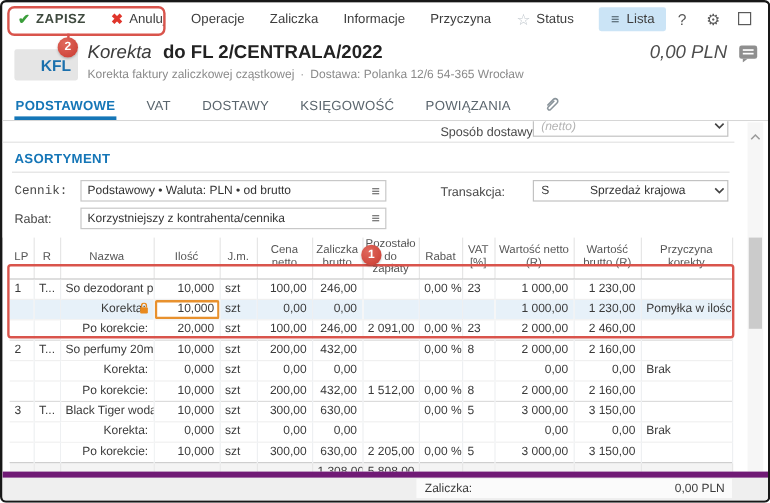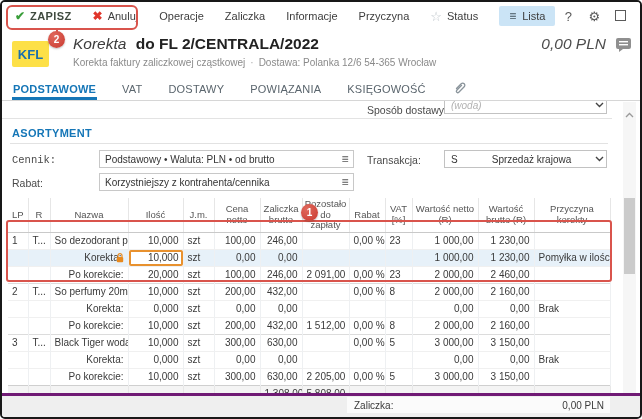--- a/index.html
+++ b/index.html
@@ -18,21 +18,21 @@
   .maxbox{width:9px;height:9px;border:1.4px solid #5a5a5a;display:inline-block;}
   .closex{font-size:15px;}
   
   .anno-box-save{position:absolute;left:4px;top:3px;width:128px;height:21px;border:2px solid #d9544c;border-radius:6px;pointer-events:none;z-index:20;}
   .anno-tail{position:absolute;left:54px;top:26px;width:2px;height:5px;background:#d9544c;z-index:20;}
   .anno-circle{position:absolute;width:17px;height:17px;border-radius:50%;background:radial-gradient(circle at 35% 30%,#e0695d,#c9392f);color:#fff;font-size:10px;font-weight:700;display:flex;align-items:center;justify-content:center;z-index:21;box-shadow:0 1px 2px rgba(0,0,0,.25);}
   .anno-c2{left:46px;top:29px;}
   .anno-c1{left:299px;top:202px;}
   
   .titlebar{position:absolute;top:28px;left:0;right:0;height:48px;background:#fff;}
-  .kfl-badge{position:absolute;left:10px;top:11px;width:37px;height:26px;background:#fde047;color:#1b70ad;font-weight:700;font-size:13px;display:flex;align-items:center;justify-content:center;border-radius:2px;}
+  .kfl-badge{position:absolute;left:10px;top:11px;width:37px;height:26px;background:#e5e5e5;color:#1b70ad;font-weight:700;font-size:13px;display:flex;align-items:center;justify-content:center;border-radius:2px;padding-left:16px;}
   .doc-title{position:absolute;left:71px;top:5px;font-size:15.5px;color:#222;white-space:nowrap;}
   .doc-title .it{font-style:italic;font-weight:400;color:#3c3c3c;margin-right:5px;}
   .doc-title .bd{font-weight:700;}
   .doc-sub{position:absolute;left:71px;top:27px;font-size:10px;color:#8a8a8a;white-space:nowrap;}
   .doc-sub .sep{margin:0 5px;color:#aaa;}
   .amount{position:absolute;right:34px;top:5px;font-size:15.5px;font-style:italic;color:#4d4d4d;}
   .statusline{position:absolute;right:34px;top:27px;font-size:10px;color:#8a8a8a;white-space:nowrap;}
   .statusline b{font-weight:400;color:#6f6f6f;margin-left:3px;}
   .statusline .sep{margin:0 5px;color:#aaa;}
   .chat-ico{position:absolute;right:8px;top:7px;}
@@ -45,21 +45,21 @@
   .formarea{position:absolute;top:99px;left:0;right:0;height:97px;overflow:hidden;background:#fff;}
   .row-sposob{position:absolute;left:0;right:28px;top:0;height:17px;border-bottom:1px solid #e3e3e3;}
   .lbl{font-size:10.5px;color:#4a4a4a;}
   .sposob-lbl{position:absolute;left:365px;top:3px;}
   .sposob-box{position:absolute;left:442px;top:-5px;width:163px;height:18px;border:1px solid #c2c2c2;background:#fff;box-sizing:border-box;display:flex;align-items:center;}
   .sposob-box .ph{flex:1;font-size:10px;font-style:italic;color:#b3b3b3;padding-left:6px;}
   .section-title{position:absolute;left:10px;top:26px;font-size:11px;font-weight:700;color:#1576b7;letter-spacing:.3px;}
   .section-hr{position:absolute;left:8px;right:32px;top:42px;height:1px;background:#e2e2e2;}
   .cennik-lbl{position:absolute;left:10px;top:53px;font-family:Liberation Mono, monospace;}
   .rabat-lbl{position:absolute;left:10px;top:76px;}
-  .field-box{position:absolute;left:65px;width:255px;height:18px;border:1px solid #c8c8c8;background:#fff;box-sizing:border-box;display:flex;align-items:center;font-size:10px;color:#333;margin-left:32px;}
+  .field-box{position:absolute;left:65px;width:255px;height:18px;border:1px solid #c8c8c8;background:#fff;box-sizing:border-box;display:flex;align-items:center;font-size:10px;color:#333;}
   .field-box .txt{flex:1;padding-left:5px;white-space:nowrap;overflow:hidden;}
   .field-box .menu-ico{width:16px;color:#555;font-size:12px;text-align:center;}
   .box-cennik{top:49px;}
   .box-rabat{top:72px;}
   .trans-lbl{position:absolute;left:365px;top:53px;}
   .trans-box{position:absolute;left:442px;top:49px;width:163px;height:18px;border:1px solid #c2c2c2;background:#fff;box-sizing:border-box;display:flex;align-items:center;font-size:10px;color:#333;}
   .trans-box .code{padding-left:6px;width:20px;}
   .trans-box .val{flex:1;text-align:center;}
   .chev{width:14px;display:flex;justify-content:center;align-items:center;}
   
@@ -77,21 +77,21 @@
   td.focus-cell{box-shadow:inset 0 0 0 2px #e8912e;background:#fff !important;border-radius:2px;}
   .lock-ico{margin-left:-6px;vertical-align:-2px;position:relative;z-index:2;}
   table.grid tfoot td{background:#f4f4f4;border-top:1px solid #cfcfcf;border-right:1px solid #e7e7e7;height:15px;}
   
   .anno-rowbox{position:absolute;left:4px;top:218px;width:602px;height:58px;border:2px solid #d9544c;border-radius:3px;pointer-events:none;z-index:10;}
   
   .vscroll{position:absolute;right:4px;top:100px;width:13px;height:291px;background:#f6f6f6;}
   .vscroll .arr{position:absolute;top:2px;left:0;width:13px;text-align:center;color:#9a9a9a;}
   .vscroll .thumb{position:absolute;left:1px;top:96px;width:11px;height:76px;background:#cbcbcb;}
   
-  .footer{position:absolute;left:0;right:0;bottom:0;top:391px;background:#efefef;border-top:3px solid #701a75;}
+  .footer{position:absolute;left:0;right:0;bottom:0;top:391px;background:#efefef;border-top:5px solid #701a75;}
   .zaliczka-strip{position:absolute;left:345px;width:263px;top:1px;height:16px;background:#fbfbfb;display:flex;align-items:center;font-size:10px;color:#3a3a3a;}
   .zaliczka-strip .zl{padding-left:7px;flex:1;}
   .zaliczka-strip .zv{padding-right:6px;}
 </style>
 </head>
 <body>
 
 <div class="window">
 
   <div class="toolbar">
@@ -151,34 +151,34 @@
           <rect x="4" y="7" width="9" height="1.4" fill="#fff"></rect>
           <path d="M4 12 L4 15 L8 12 Z" fill="#8f8f8f"></path>
         </svg>
     </span>
   </div>
 
   <div class="tabsbar">
     <div class="tab active">PODSTAWOWE</div>
     <div class="tab">VAT</div>
     <div class="tab">DOSTAWY</div>
+    <div class="tab">KSIĘGOWOŚĆ</div>
     <div class="tab">POWIĄZANIA</div>
-    <div class="tab">KSIĘGOWOŚĆ</div>
     <span class="clip-ico">
       <svg width="13" height="14" viewBox="0 0 13 14">
           <path d="M3.5,7.5 L8.2,2.8 a2.1,2.1 0 0 1 3,3 L5.8,11.2 a1.4,1.4 0 0 1 -2,-2 L8.6,4.4" fill="none" stroke="#8a949b" stroke-width="1.3" stroke-linecap="round"></path>
         </svg>
     </span>
   </div>
 
   <div class="formarea">
     <div class="row-sposob">
       <span class="lbl sposob-lbl">Sposób dostawy:</span>
       <div class="sposob-box">
-        <span class="ph">(woda)</span>
+        <span class="ph">(netto)</span>
         <span class="chev">
             <svg width="9" height="6" viewBox="0 0 9 6">
               <path d="M1,1 L4.5,4.5 L8,1" fill="none" stroke="#444" stroke-width="1.4"></path>
             </svg>
           </span>
       </div>
     </div>
     <div class="section-title">ASORTYMENT</div>
     <div class="section-hr"></div>
 

